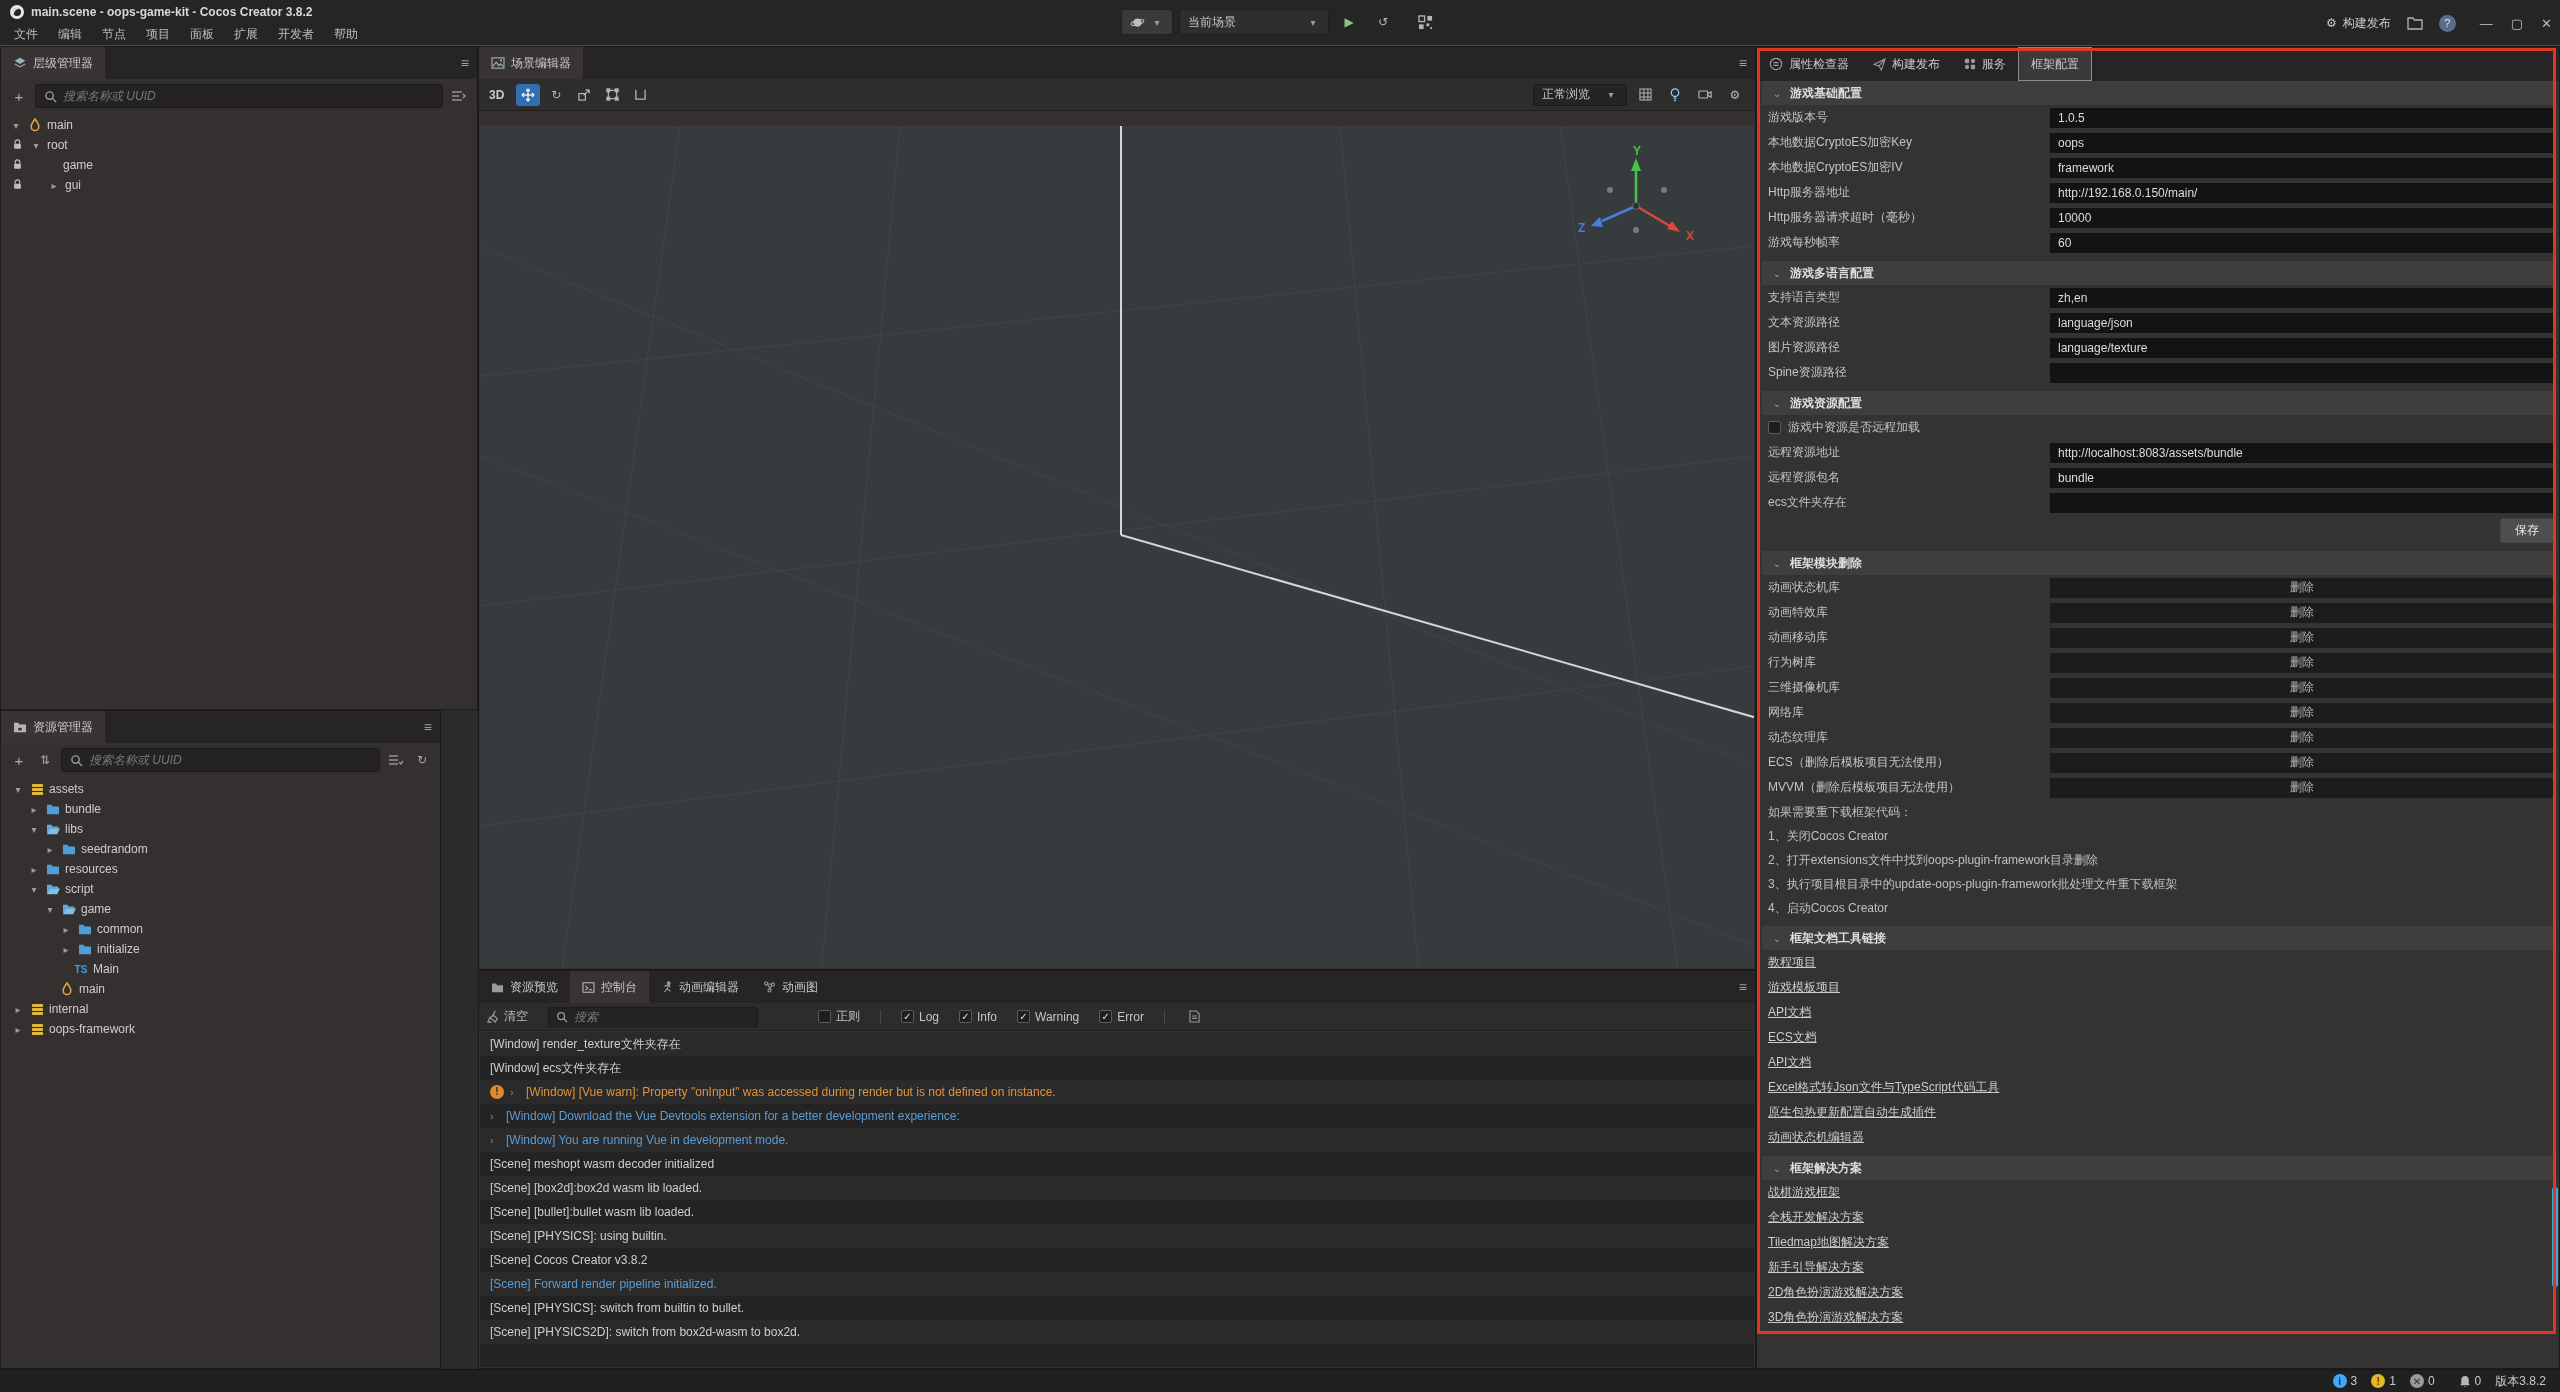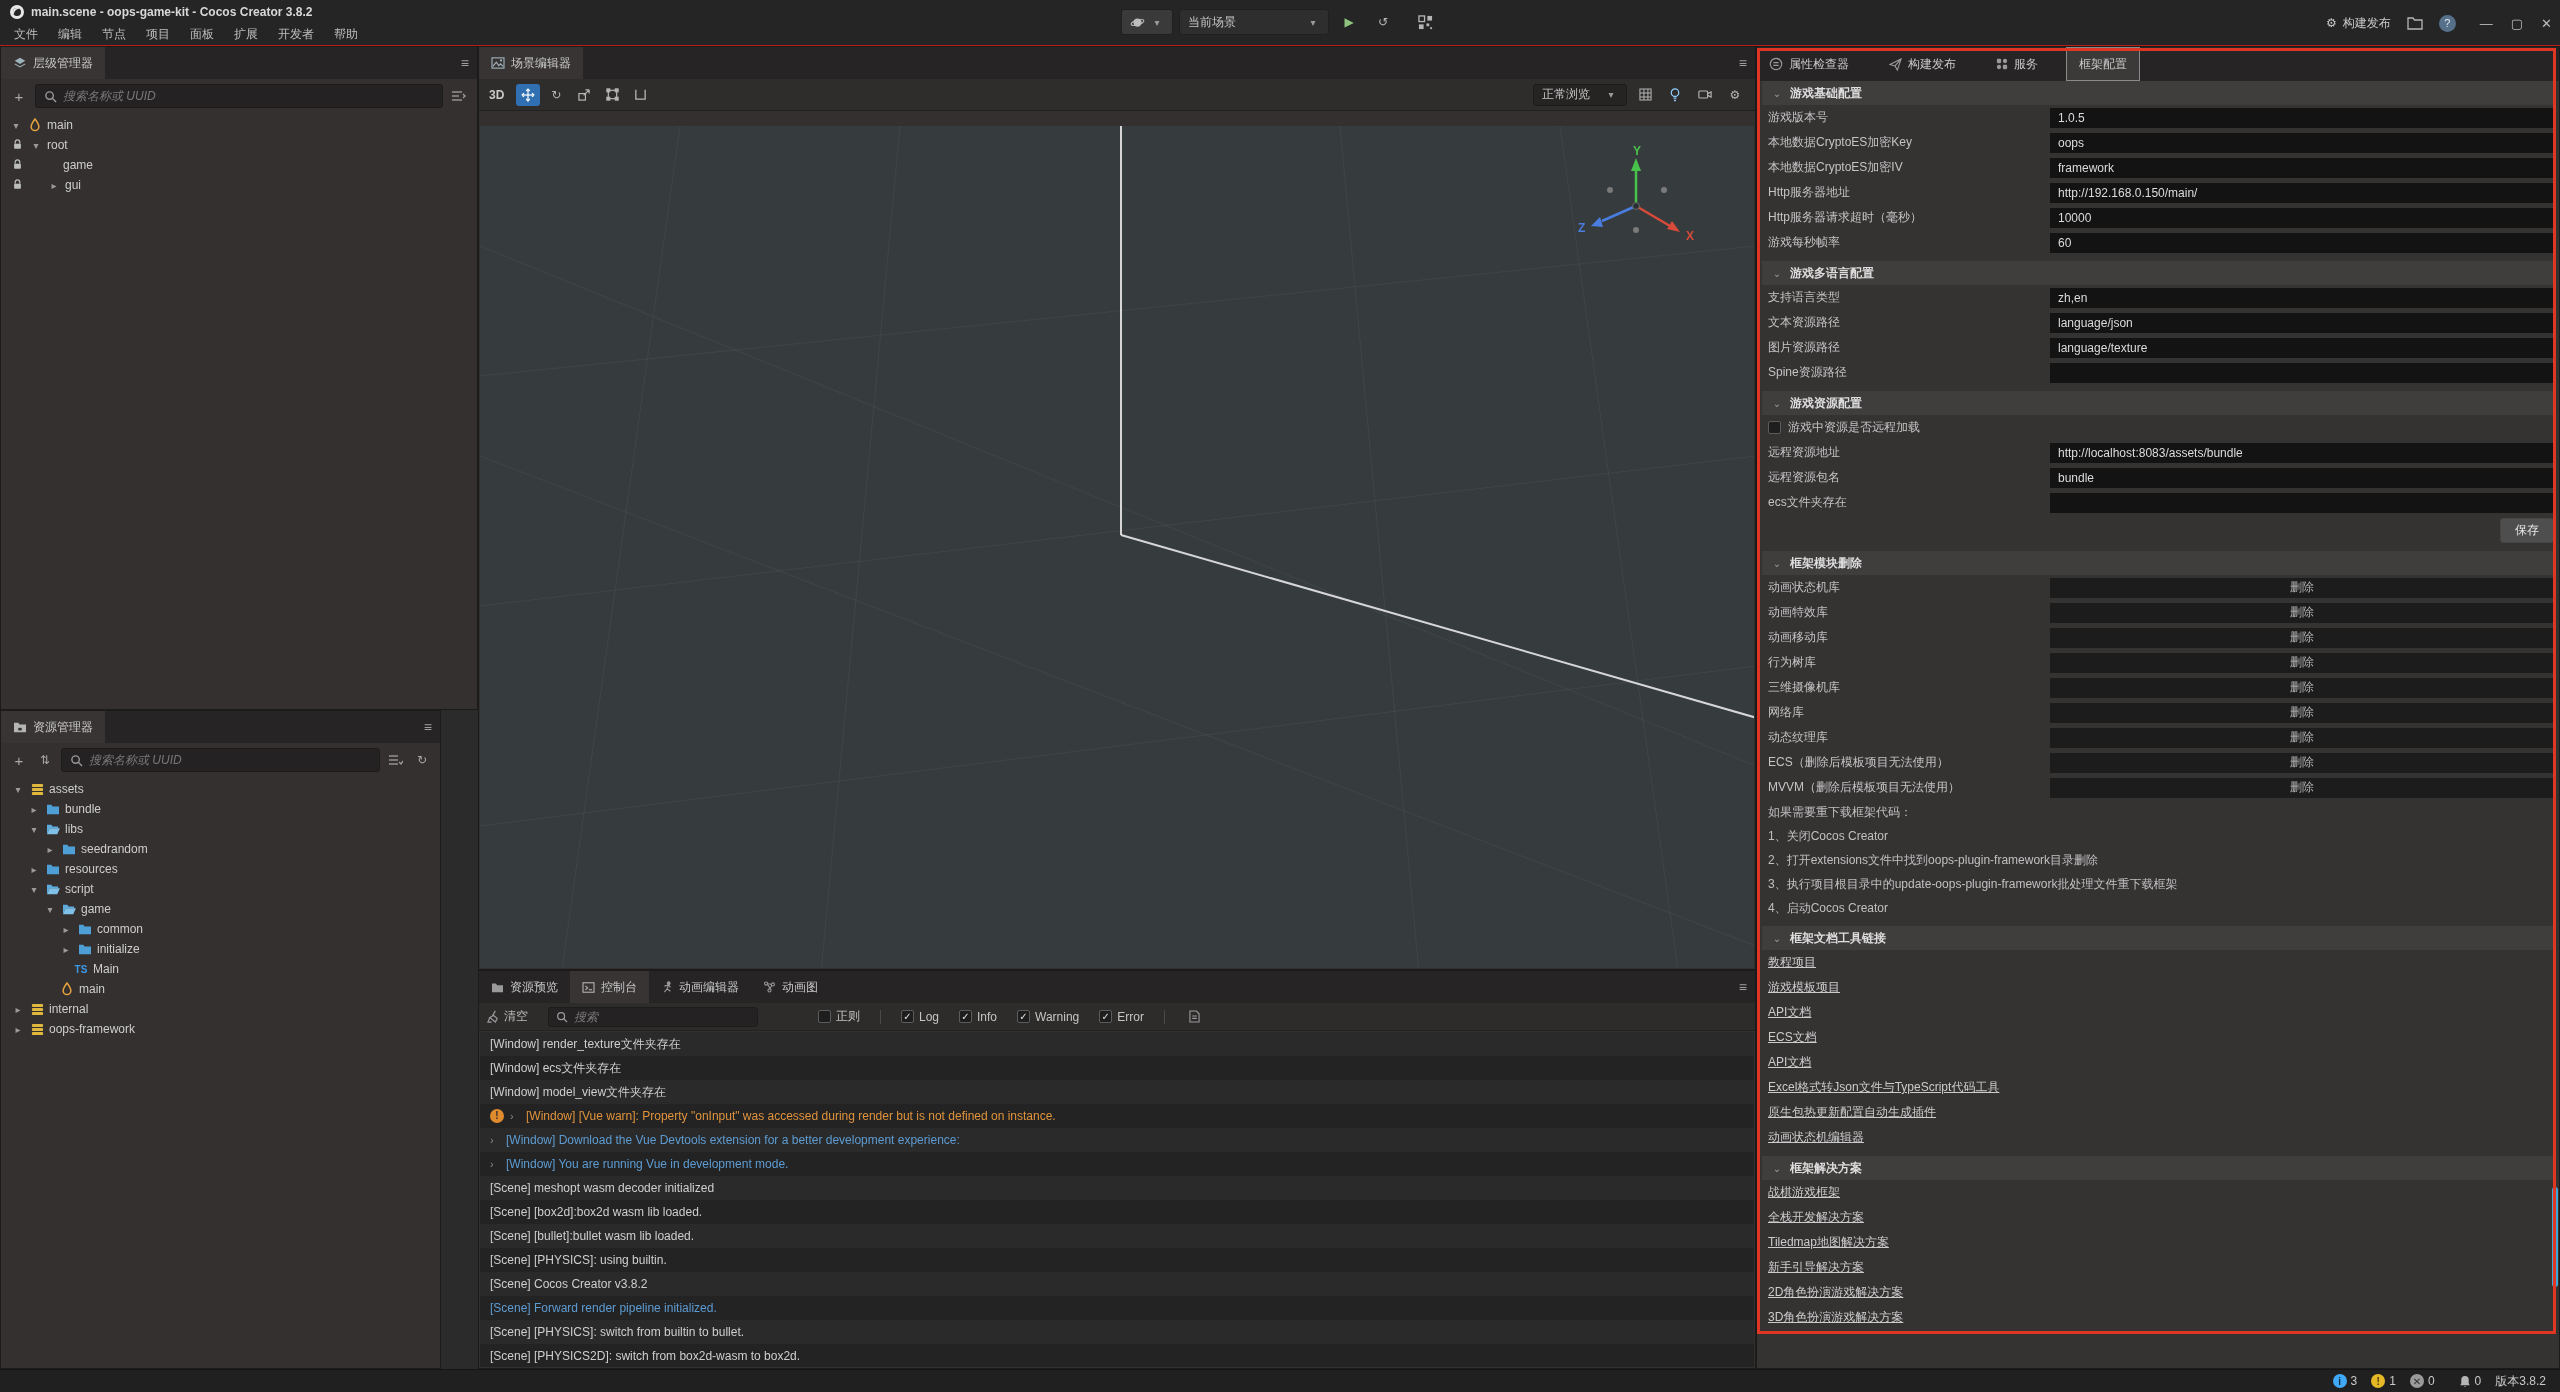--- a/index.html
+++ b/index.html
@@ -65,21 +65,21 @@
   .log { height:24px; line-height:24px; padding-left:10px; color:#cfcfcf; white-space:nowrap; display:flex; align-items:center; gap:6px; }
   .log:nth-child(odd) { background:#2a2a2a; }
   .log:nth-child(even) { background:#232323; }
   .log.warn { color:#e0933c; }
   .log.link { color:#5d9cd3; }
   .exp { color:#8a8a8a; font-size:11px; width:10px; }
   .warn-dot { width:14px; height:14px; border-radius:50%; background:#e08a2e; color:#2b2b2b; font-weight:bold; font-size:10px; display:flex; align-items:center; justify-content:center; flex:0 0 auto; }
 
   
   .insp { background:#353232; }
-  .insp .tabstrip { height:34px;gap:16px; }
+  .insp .tabstrip { height:34px; }
   .insp .tab.active { background:#3c3939; border:1px solid #8a8a8a; }
   .insp-content { position:absolute; left:1px; right:1px; top:34px; bottom:0; padding:0 4px 0 4px; overflow:hidden; }
   .sec { height:24px; margin-top:6px; background:#403d3d; display:flex; align-items:center; gap:6px; padding-left:8px; color:#dedede; font-weight:bold; }
   .sec:first-child { margin-top:0; }
   .sec .chev { font-weight:normal; }
   .f-row { height:25px; display:flex; align-items:center; }
   .f-label { width:288px; padding-left:6px; color:#c4c4c4; flex:0 0 auto; }
   .f-input { flex:1; height:20px; background:#131313; border:none; outline:none; color:#dcdcdc; padding:0 8px; font-size:12px; font-family:inherit; }
   .cb-row { height:25px; display:flex; align-items:center; gap:7px; padding-left:6px; color:#c4c4c4; }
   .del-row { height:25px; display:flex; align-items:center; }
@@ -602,23 +602,20 @@
           </svg>
       </span>
     </div>
     <div class="logs">
       <div class="log">
           <span>[Window] render_texture文件夹存在</span>
         </div>
       <div class="log">
           <span>[Window] ecs文件夹存在</span>
         </div>
-      <div class="log">
-          <span>[Window] model_view文件夹存在</span>
-        </div>
       <div class="log warn">
         <span class="warn-dot">!</span>
         <span class="exp">›</span>
         <span>[Window] [Vue warn]: Property "onInput" was accessed during render but is not defined on instance.</span>
       </div>
       <div class="log link">
         <span class="exp">›</span>
         <span>[Window] Download the Vue Devtools extension for a better development experience:</span>
       </div>
       <div class="log link">

